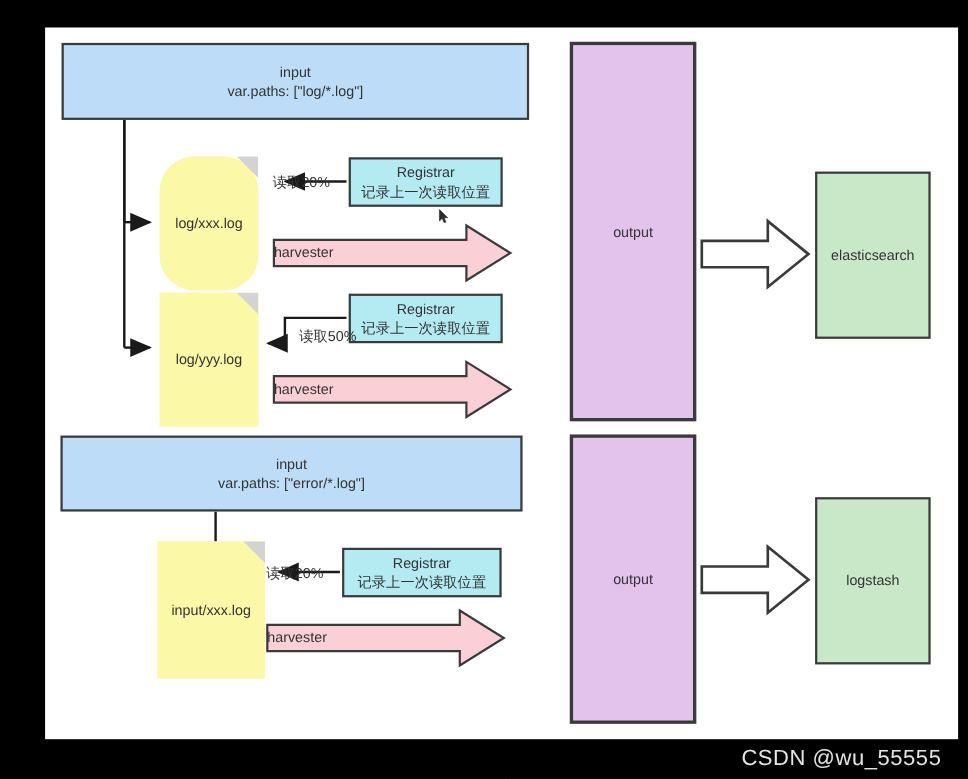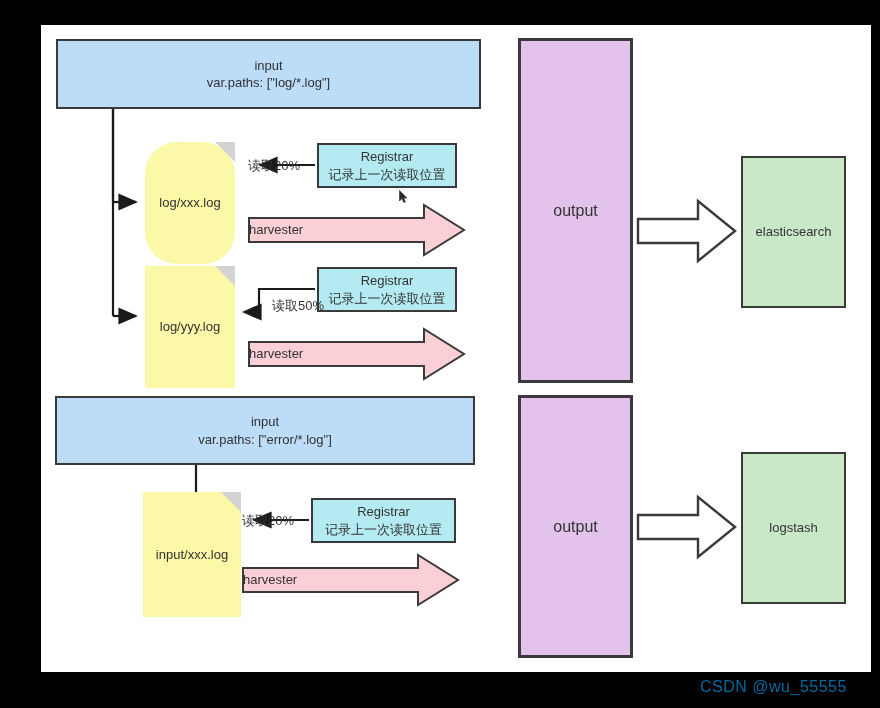--- a/index.html
+++ b/index.html
@@ -56,21 +56,21 @@
     clip-path: polygon(0 0, 100% 100%, 100% 0);
   }
   .registrar {
     background: #b4eaf2;
     border: 2px solid #3a3a3a;
     font-size: 13px;
   }
   .output-box {
     background: #e3c3eb;
     border: 3px solid #3a3a3a;
-    font-size: 16px;
+    font-size: 13px;
   }
   .sink-box {
     background: #c8e8c8;
     border: 2px solid #3a3a3a;
     font-size: 13px;
   }
   .harvester-label {
     position: absolute;
     font-size: 13px;
     color: #333333;
@@ -87,24 +87,24 @@
   svg.layer {
     position: absolute;
     left: 0;
     top: 0;
     width: 830px;
     height: 647px;
     overflow: visible;
   }
   #watermark {
     position: absolute;
-    left: 700px;
+    left: 674px;
     top: 678px;
-    font-size: 16px;
-    color: #0369a1;
+    font-size: 20px;
+    color: #e5e5e5;
     letter-spacing: 0.5px;
   }
   .cursor {
     position: absolute;
     width: 10px;
     height: 14px;
     z-index: 9;
   }
 </style>
 </head>

